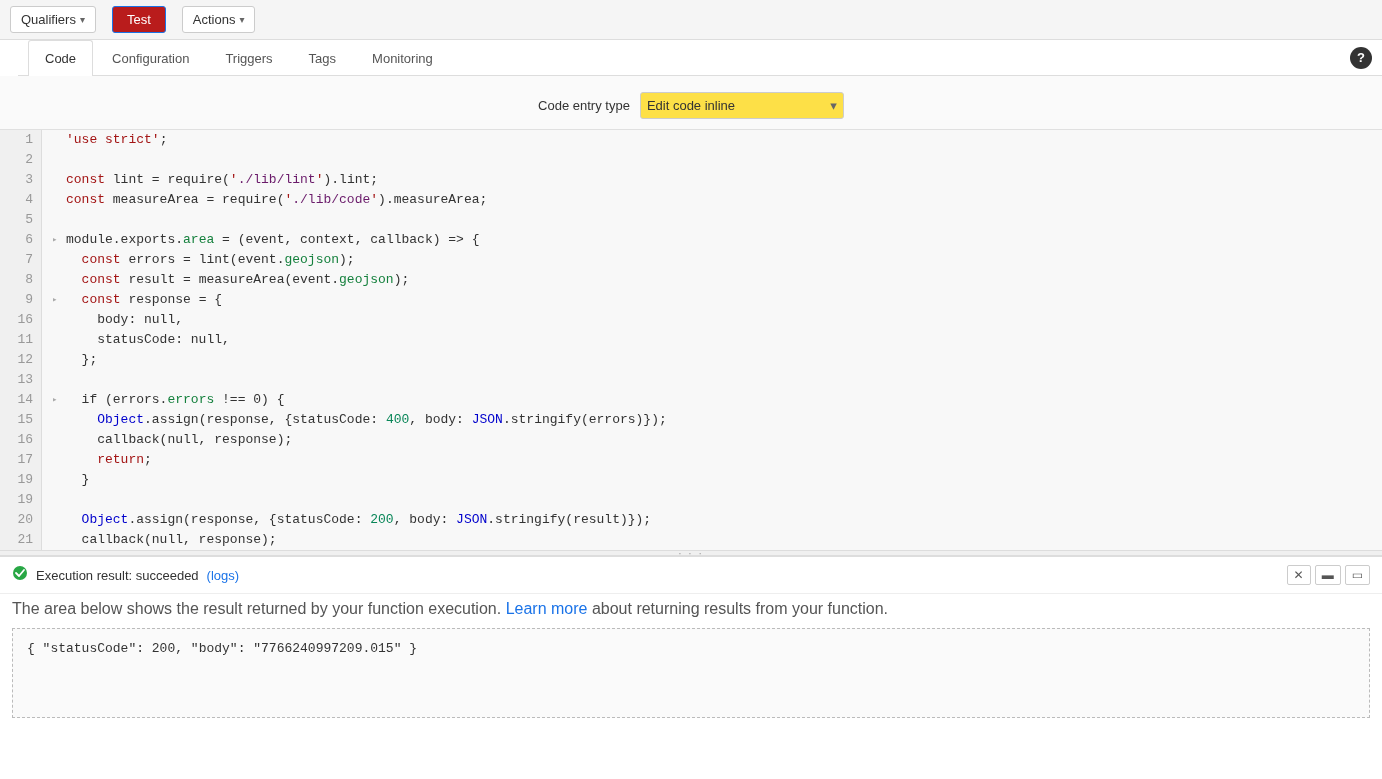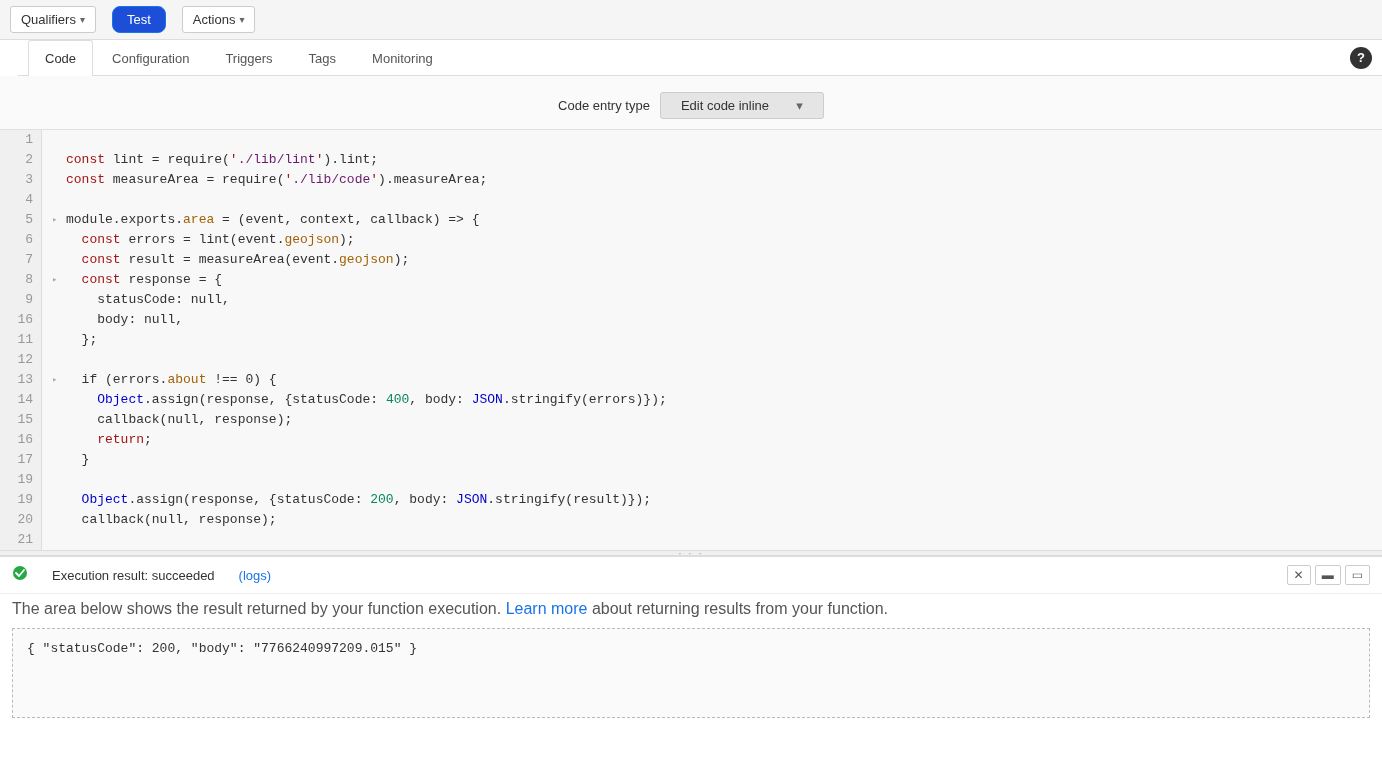--- a/index.html
+++ b/index.html
@@ -26,24 +26,24 @@
       padding: 5px 10px;
       background: #fff;
       border: 1px solid #ccc;
       border-radius: 3px;
       cursor: pointer;
       font-size: 13px;
       color: #333;
     }
     .btn-primary {
       padding: 5px 14px;
-      background: #1d4ed8;
+      background: #b91c1c;
       color: #fff;
       border: 1px solid #1a73e8;
-      border-radius: 8px;
+      border-radius: 3px;
       cursor: pointer;
       font-size: 13px;
       font-weight: 500;
     }
     .chevron {
       font-size: 10px;
       color: #666;
     }
 
     
@@ -101,25 +101,25 @@
       background: #fafafa;
     }
     .code-entry-label {
       font-size: 13px;
       color: #333;
     }
     .code-entry-select {
       display: flex;
       align-items: center;
       justify-content: space-between;
-      padding: 5px 20px;
+      padding: 5px 6px;
       border: 1px solid #ccc;
       border-radius: 3px;
-      background: #e5e5e5;
-      width: 164px;
+      background: #fde047;
+      width: 204px;
       cursor: pointer;
       font-size: 13px;
     }
 
     
     .code-editor-container {
       display: flex;
       flex: 1;
       background: #f8f8f8;
       border-top: 1px solid #e0e0e0;
@@ -164,21 +164,21 @@
       width: 14px;
       color: #aaa;
       font-size: 9px;
       cursor: pointer;
     }
 
     
     .c-string { color: #a31515; }
     .c-keyword { color: #a31515; }
     .c-path { color: #6a1a6a; }
-    .c-prop { color: #a16207; }
+    .c-prop { color: #15803d; }
     .c-num { color: #098658; }
     .c-obj { color: #0000cc; }
 
     
     .resize-handle {
       height: 6px;
       background: #f0f0f0;
       border-top: 1px solid #ddd;
       border-bottom: 1px solid #ddd;
       cursor: row-resize;
@@ -195,21 +195,21 @@
     
     .result-panel {
       background: #fff;
       border-top: 1px solid #ddd;
     }
     .result-header {
       display: flex;
       align-items: center;
       padding: 8px 12px;
       border-bottom: 1px solid #eee;
-      gap: 24px;
+      gap: 8px;
     }
     .success-icon {
       color: #28a745;
       font-size: 16px;
     }
     .result-title {
       font-size: 13px;
       color: #333;
       font-weight: 500;
     }
@@ -315,20 +315,24 @@
       <span class="line-number">15</span>
       <span class="line-number">16</span>
       <span class="line-number">17</span>
       <span class="line-number">19</span>
       <span class="line-number">19</span>
       <span class="line-number">20</span>
       <span class="line-number">21</span>
     </div>
     <div class="code-content">
 
+      <div class="code-line">
+        <span class="fold-arrow"> </span>
+        <span class="c-string">'use strict'</span><span>;</span>
+      </div>
 
       <div class="code-line">
         <span class="fold-arrow"> </span>
       </div>
 
       <div class="code-line">
         <span class="fold-arrow"> </span>
         <span class="c-keyword">const</span><span> lint = require(</span><span class="c-string">'<span class="c-path">./lib/lint</span>'</span><span>).lint;</span>
       </div>
 
@@ -356,40 +360,40 @@
         <span>  <span class="c-keyword">const</span> result = measureArea(event.<span class="c-prop">geojson</span>);</span>
       </div>
 
       <div class="code-line">
         <span class="fold-arrow">▸</span>
         <span>  <span class="c-keyword">const</span> response = {</span>
       </div>
 
       <div class="code-line">
         <span class="fold-arrow"> </span>
+        <span>    body: null,</span>
+      </div>
+
+      <div class="code-line">
+        <span class="fold-arrow"> </span>
         <span>    statusCode: null,</span>
       </div>
 
       <div class="code-line">
         <span class="fold-arrow"> </span>
-        <span>    body: null,</span>
-      </div>
-
-      <div class="code-line">
-        <span class="fold-arrow"> </span>
         <span>  };</span>
       </div>
 
       <div class="code-line">
         <span class="fold-arrow"> </span>
       </div>
 
       <div class="code-line">
         <span class="fold-arrow">▸</span>
-        <span>  if (errors.<span class="c-prop">about</span> !== 0) {</span>
+        <span>  if (errors.<span class="c-prop">errors</span> !== 0) {</span>
       </div>
 
       <div class="code-line">
         <span class="fold-arrow"> </span>
         <span>    <span class="c-obj">Object</span>.assign(response, {statusCode: <span class="c-num">400</span>, body: <span class="c-obj">JSON</span>.stringify(errors)});</span>
       </div>
 
       <div class="code-line">
         <span class="fold-arrow"> </span>
         <span>    callback(null, response);</span>

